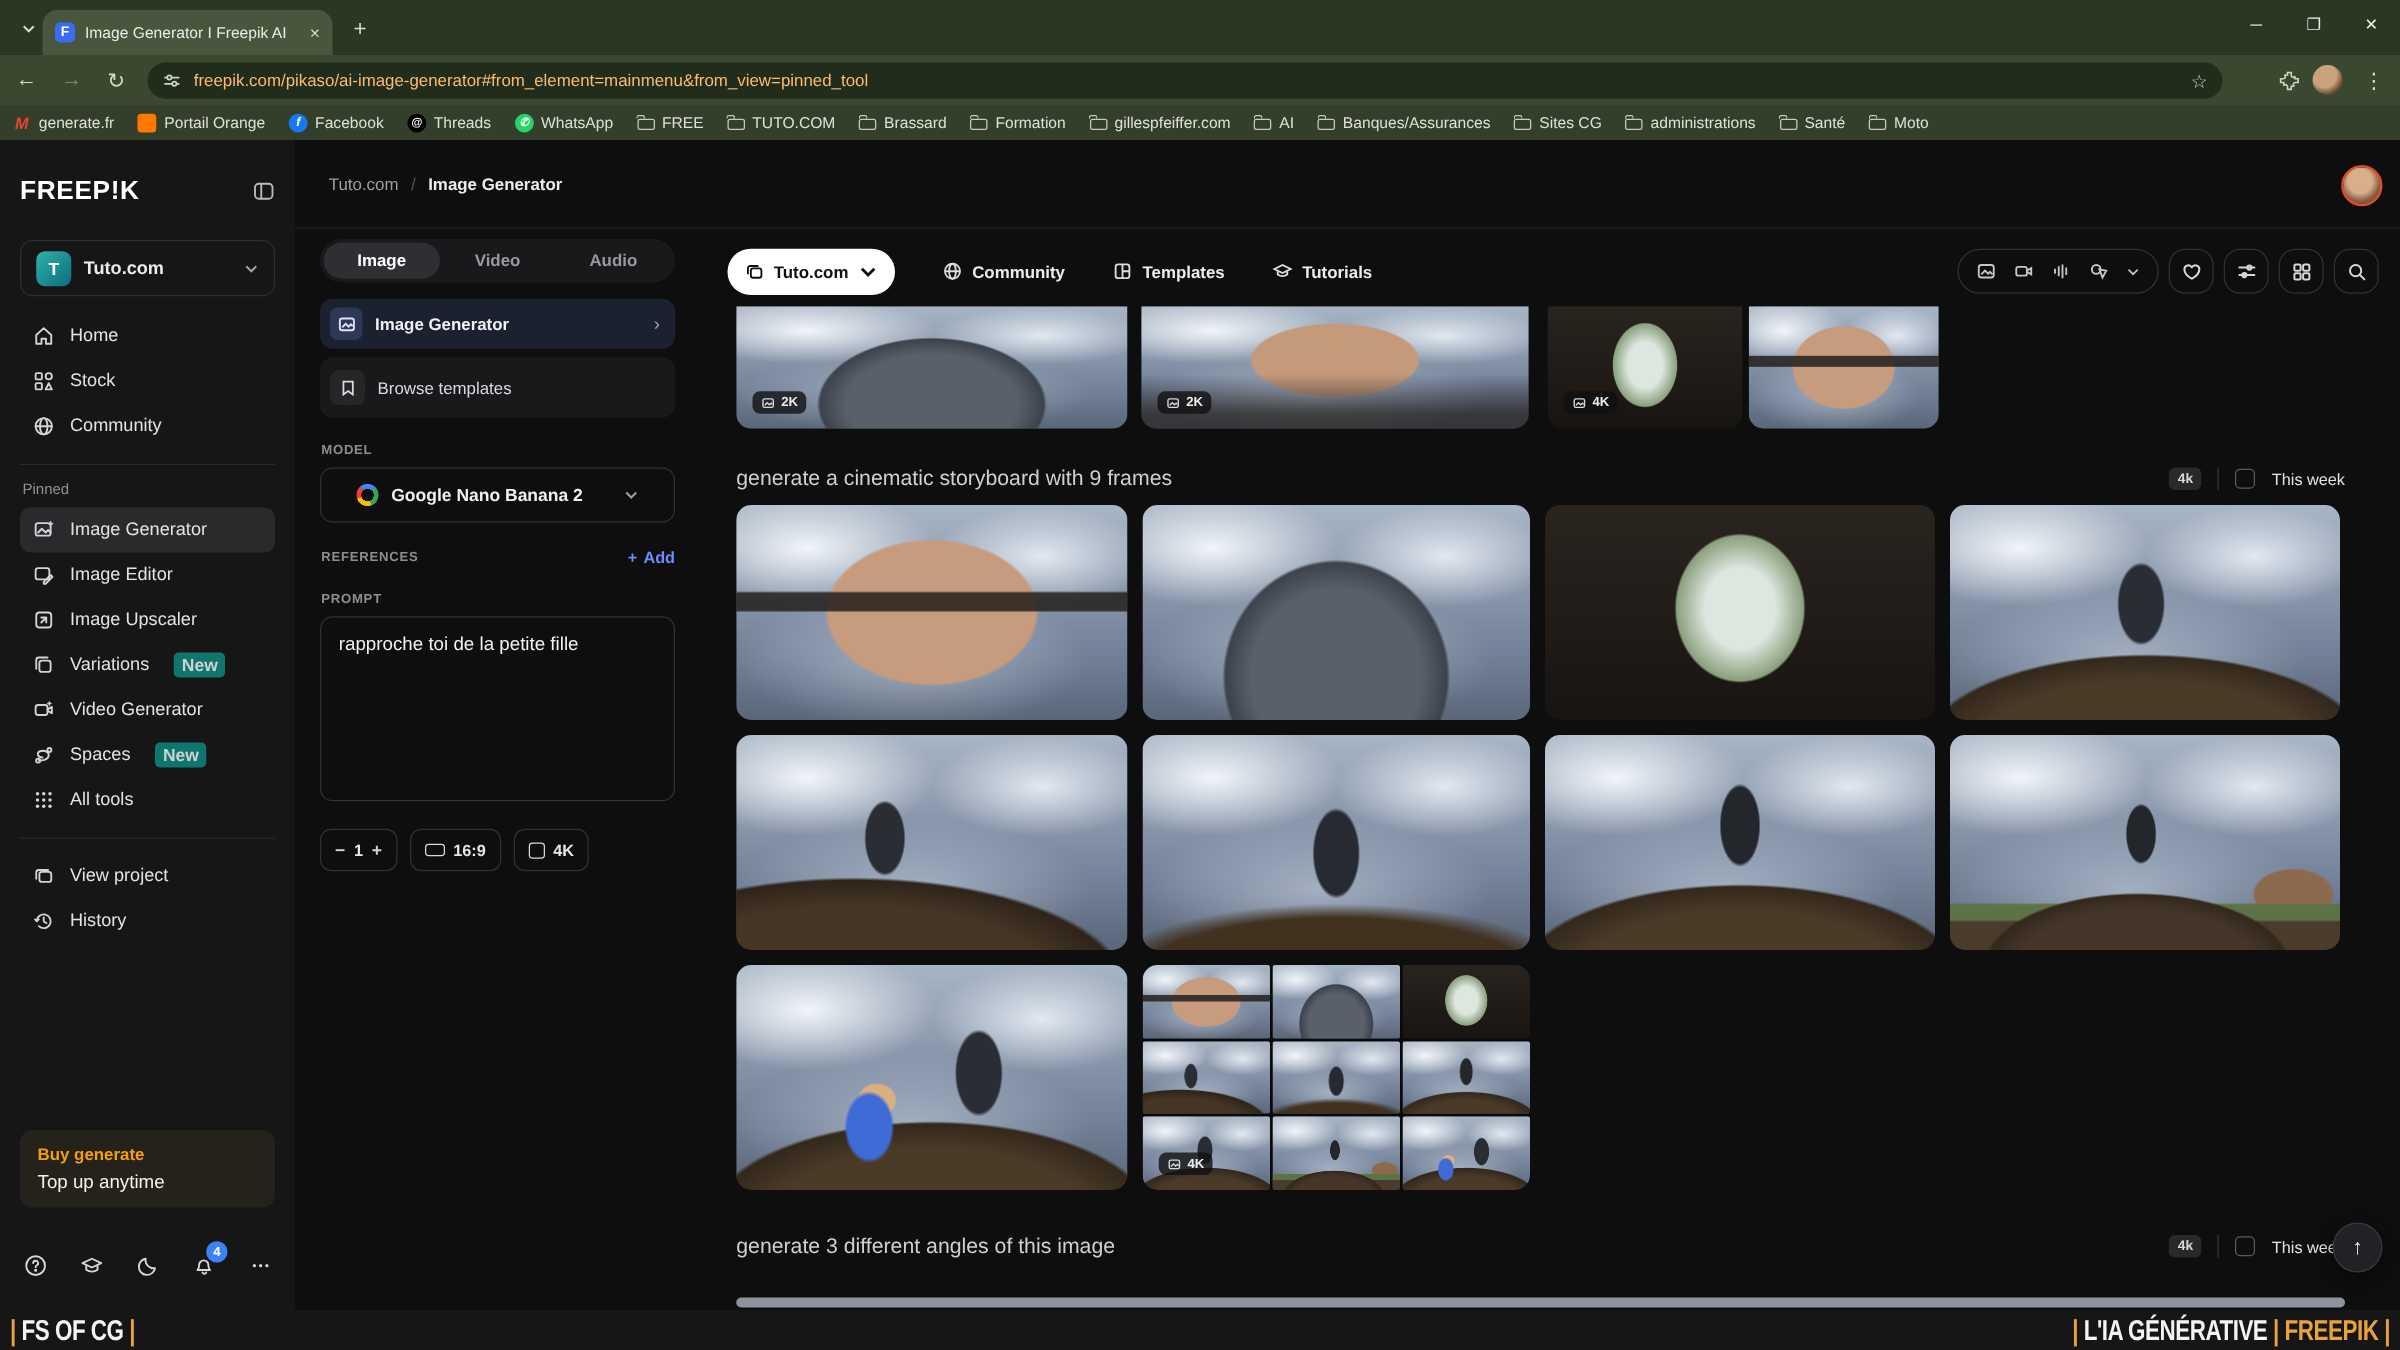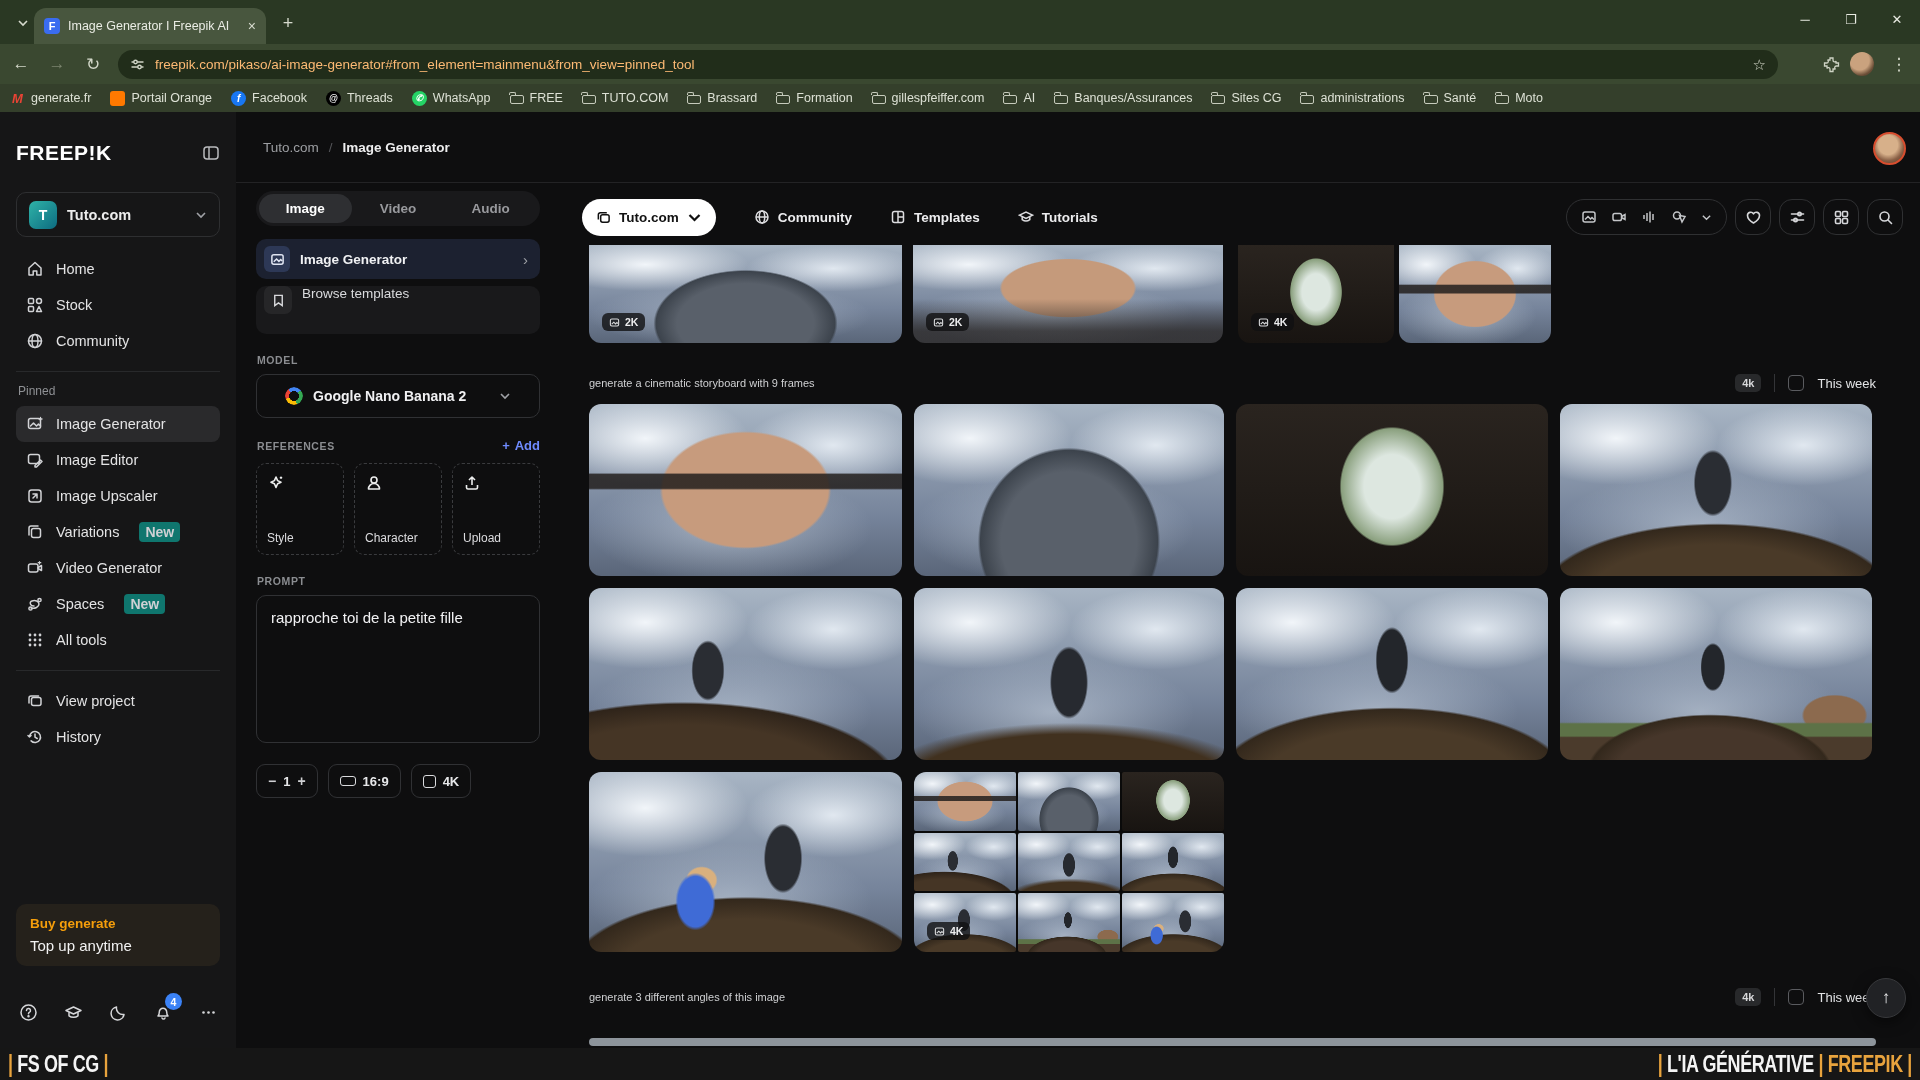--- a/index.html
+++ b/index.html
@@ -85,21 +85,21 @@
   
   .gpanel{position:absolute;left:20px;top:79px;width:284px;}
   .gtabs{height:35px;background:#19191b;border-radius:18px;display:flex;align-items:center;padding:3px;}
   .gtab{flex:1;height:29px;border-radius:15px;display:flex;align-items:center;justify-content:center;font-size:13.5px;color:#98999d;font-weight:600;}
   .gtab.active{background:#2e2f32;color:#fff;}
   .toolrow{margin-top:13px;height:40px;background:#1c2130;border-radius:10px;display:flex;align-items:center;gap:10px;padding:0 12px 0 8px;}
   .toolrow .tic{width:26px;height:26px;border-radius:6px;background:#2d3856;display:flex;align-items:center;justify-content:center;}
   .toolrow .tic svg{width:15px;height:15px;stroke:#dfe4f2;fill:none;stroke-width:1.6;}
   .toolrow-label{flex:1;color:#f0f1f3;font-size:13.5px;font-weight:600;}
   .chev{color:#9fa1a6;font-size:15px;}
-  .browserow{margin-top:7px;height:48px;background:#19191b;border-radius:10px;display:flex;gap:10px;padding:0 12px 0 8px;}
+  .browserow{margin-top:7px;height:48px;background:#19191b;border-radius:10px;display:flex;align-items:center;gap:10px;padding:0 12px 0 8px;}
   .browserow .tic{width:28px;height:28px;border-radius:7px;background:#262628;display:flex;align-items:center;justify-content:center;}
   .browserow .tic svg{width:15px;height:15px;stroke:#d9dadd;fill:none;stroke-width:1.5;}
   .browse-label{color:#d9dadd;font-size:13.5px;}
   .plabel{margin:20px 0 8px 1px;font-size:10.5px;font-weight:bold;letter-spacing:.6px;color:#8b8d91;}
   .modelsel{height:44px;border:1px solid #303134;border-radius:10px;display:flex;align-items:center;gap:10px;padding:0 28px;}
   .model-name{flex:1;color:#f0f0f2;font-size:14px;font-weight:600;}
   .gicon{width:18px;height:18px;border-radius:50%;background:conic-gradient(from -40deg,#4285f4 0 90deg,#34a853 90deg 200deg,#fbbc05 200deg 290deg,#ea4335 290deg 360deg);-webkit-mask:radial-gradient(closest-side,transparent 54%,#000 56%);mask:radial-gradient(closest-side,transparent 54%,#000 56%);position:relative;flex:none;}
   .refshead{display:flex;align-items:center;justify-content:space-between;margin:20px 0 10px 1px;}
   .addbtn{color:#6f8bff;font-size:13px;font-weight:600;display:flex;gap:5px;align-items:center;}
   .refcards{display:flex;gap:10px;}
@@ -117,21 +117,21 @@
 
   
   .row0{position:absolute;top:133px;left:0;height:98px;}
   .tile{background:#1c1c1e;border-radius:12px;position:absolute;top:0;}
   .tile.sq-top{border-radius:0 0 12px 12px;}
   .gridrow .tile{position:static;}
   .gridrow{position:absolute;left:353px;display:flex;gap:12px;}
   .res-badge{position:absolute;left:13px;bottom:12px;background:rgba(16,16,17,.8);border-radius:6px;padding:3px 7px;display:flex;align-items:center;gap:5px;color:#ededee;font-size:10.5px;font-weight:bold;}
   .res-badge svg{width:11px;height:11px;stroke:#d8d9db;fill:none;stroke-width:1.6;}
   .sechead{position:absolute;left:353px;right:44px;height:22px;display:flex;align-items:center;}
-  .sec-title{flex:1;color:#cfd0d2;font-size:11px;}
+  .sec-title{flex:1;color:#cfd0d2;font-size:17px;}
   .sec-right{display:flex;align-items:center;gap:13px;}
   .kbadge{background:#28292b;border-radius:5px;padding:3px 7px;font-size:11px;font-weight:bold;color:#d8d9db;}
   .vdiv{width:1px;height:18px;background:#333437;}
   .checkbox{width:16px;height:16px;border:1.5px solid #5a5b5f;border-radius:4px;}
   .filter-label{color:#e2e3e5;font-size:13px;}
   .montage{display:grid;grid-template-columns:1fr 1fr 1fr;grid-template-rows:1fr 1fr 1fr;gap:2px;background:#0a0a0a;padding:0;overflow:hidden;}
   .montage .m{border-radius:2px;}
   .hscroll{position:absolute;left:353px;top:926px;width:1287px;height:8px;border-radius:4px;background:#8d949b;}
   .scrolltop{position:absolute;left:1630px;top:866px;width:40px;height:40px;border-radius:50%;background:#212225;border:1px solid #38393c;color:#e8e9ea;font-size:17px;display:flex;align-items:center;justify-content:center;box-shadow:0 4px 14px rgba(0,0,0,.5);}
 
@@ -598,43 +598,20 @@
             <polyline points="2,4 6,8 10,4" fill="none" stroke="#9fa1a6" stroke-width="1.6"></polyline>
           </svg>
       </div>
       <div class="refshead">
         <span class="plabel" style="margin:0;">REFERENCES</span>
         <span class="addbtn">
             <span>+</span>
             <span>Add</span>
           </span>
       </div>
-      <div class="refcards">
-        <div class="refcard">
-          <svg viewBox="0 0 18 18">
-              <path d="M9 3l1.6 3.6L14 8.2l-3.4 1.6L9 13.4 7.4 9.8 4 8.2l3.4-1.6z"></path>
-              <path d="M14 2.5v2.4M12.8 3.7h2.4" stroke-width="1.2"></path>
-            </svg>
-          <span class="rc-label">Style</span>
-        </div>
-        <div class="refcard">
-          <svg viewBox="0 0 18 18">
-              <circle cx="9" cy="6" r="3"></circle>
-              <path d="M3.5 15a5.5 5.5 0 0 1 11 0z"></path>
-            </svg>
-          <span class="rc-label">Character</span>
-        </div>
-        <div class="refcard">
-          <svg viewBox="0 0 18 18">
-              <path d="M9 11V3.5M6 6l3-3 3 3"></path>
-              <path d="M3.5 11v2.5a1.5 1.5 0 0 0 1.5 1.5h8a1.5 1.5 0 0 0 1.5-1.5V11"></path>
-            </svg>
-          <span class="rc-label">Upload</span>
-        </div>
-      </div>
       <div class="plabel">PROMPT</div>
       <textarea class="promptbox" spellcheck="false" style="">rapproche toi de la petite fille</textarea>
       <div class="ctrls">
         <div class="cpill">
           <span class="sym">−</span>
           <span>1</span>
           <span class="sym">+</span>
         </div>
         <div class="cpill">
           <span class="ratio-ic"></span>

